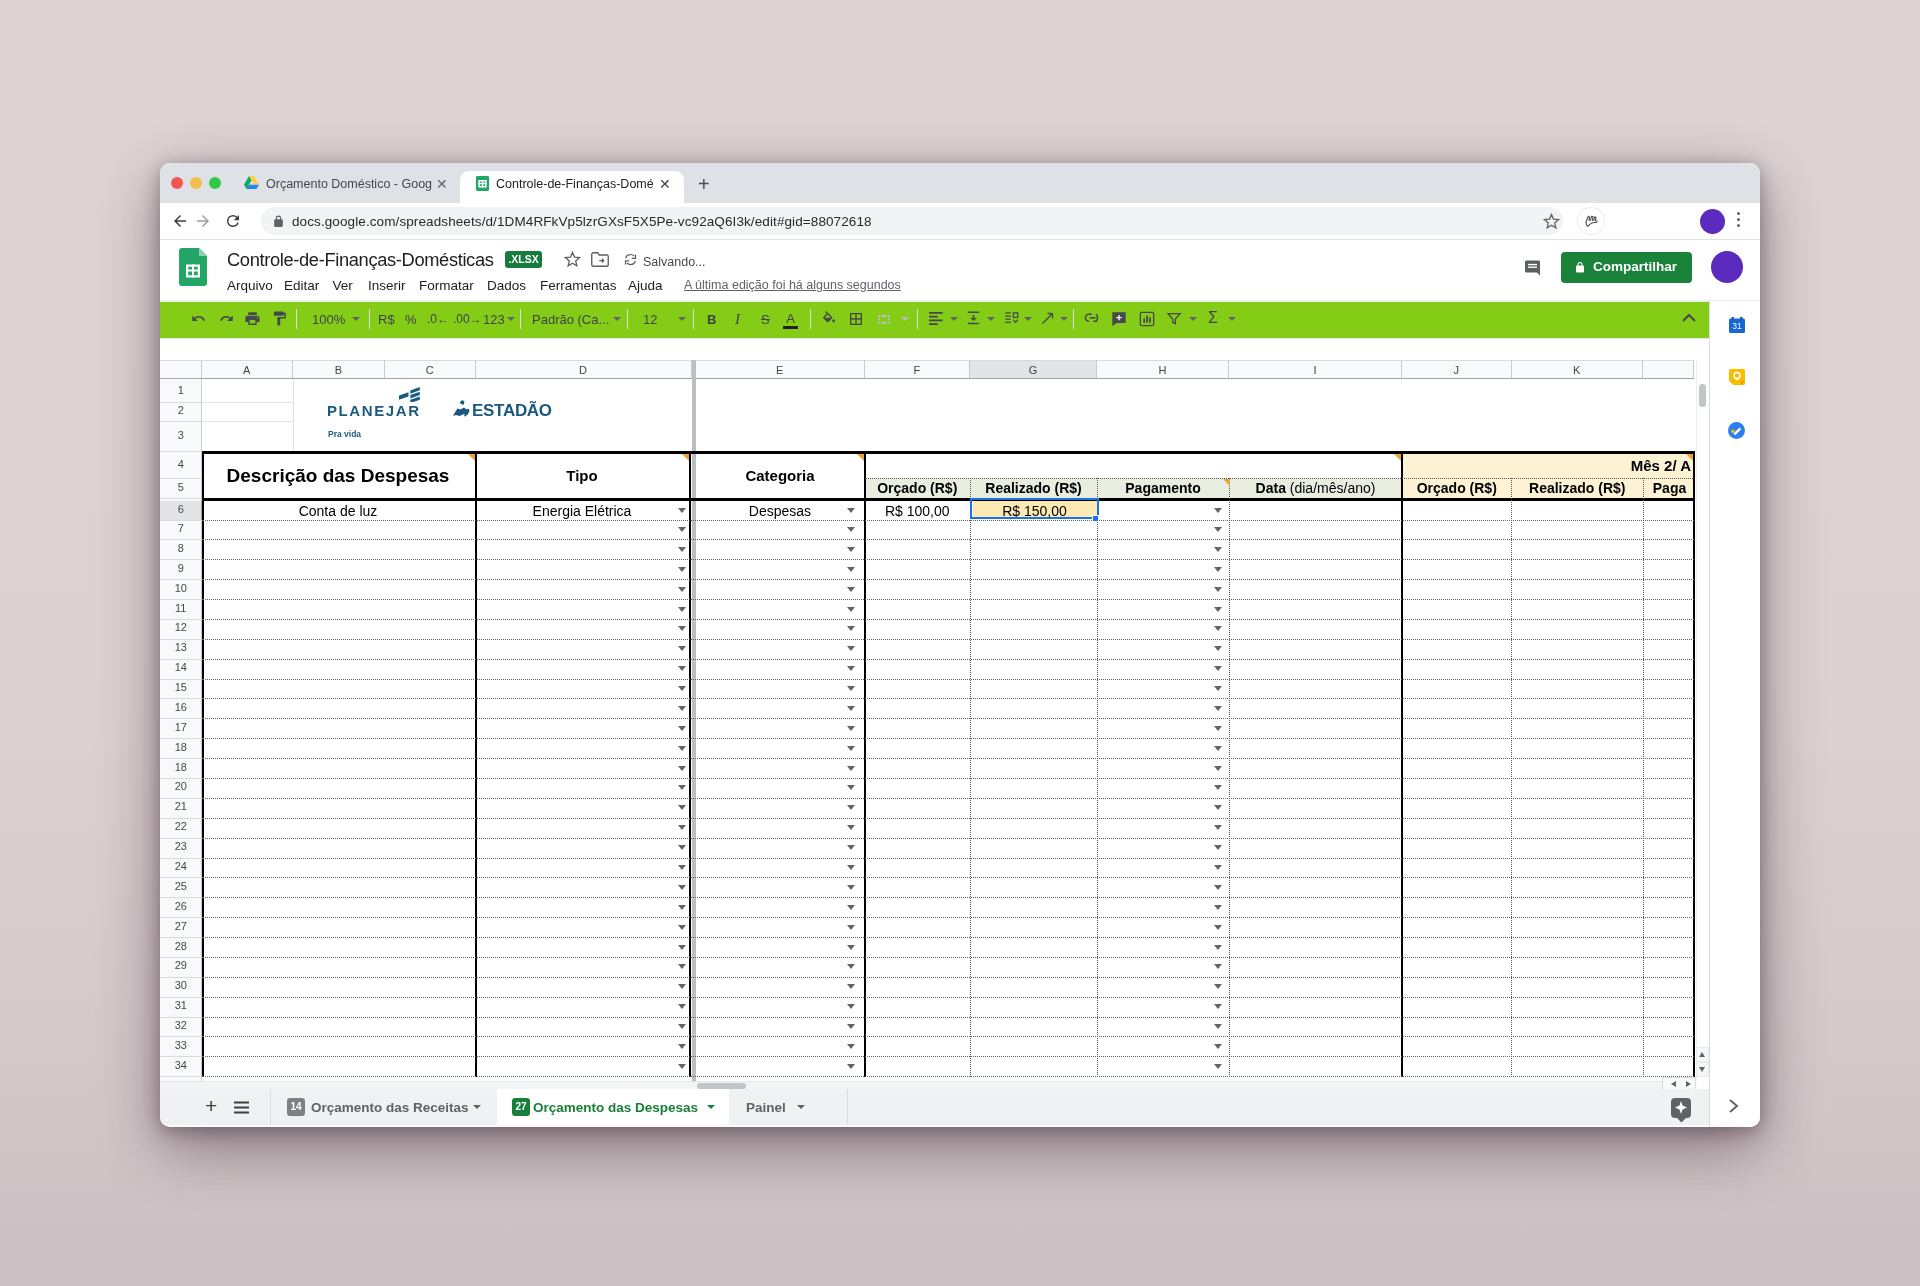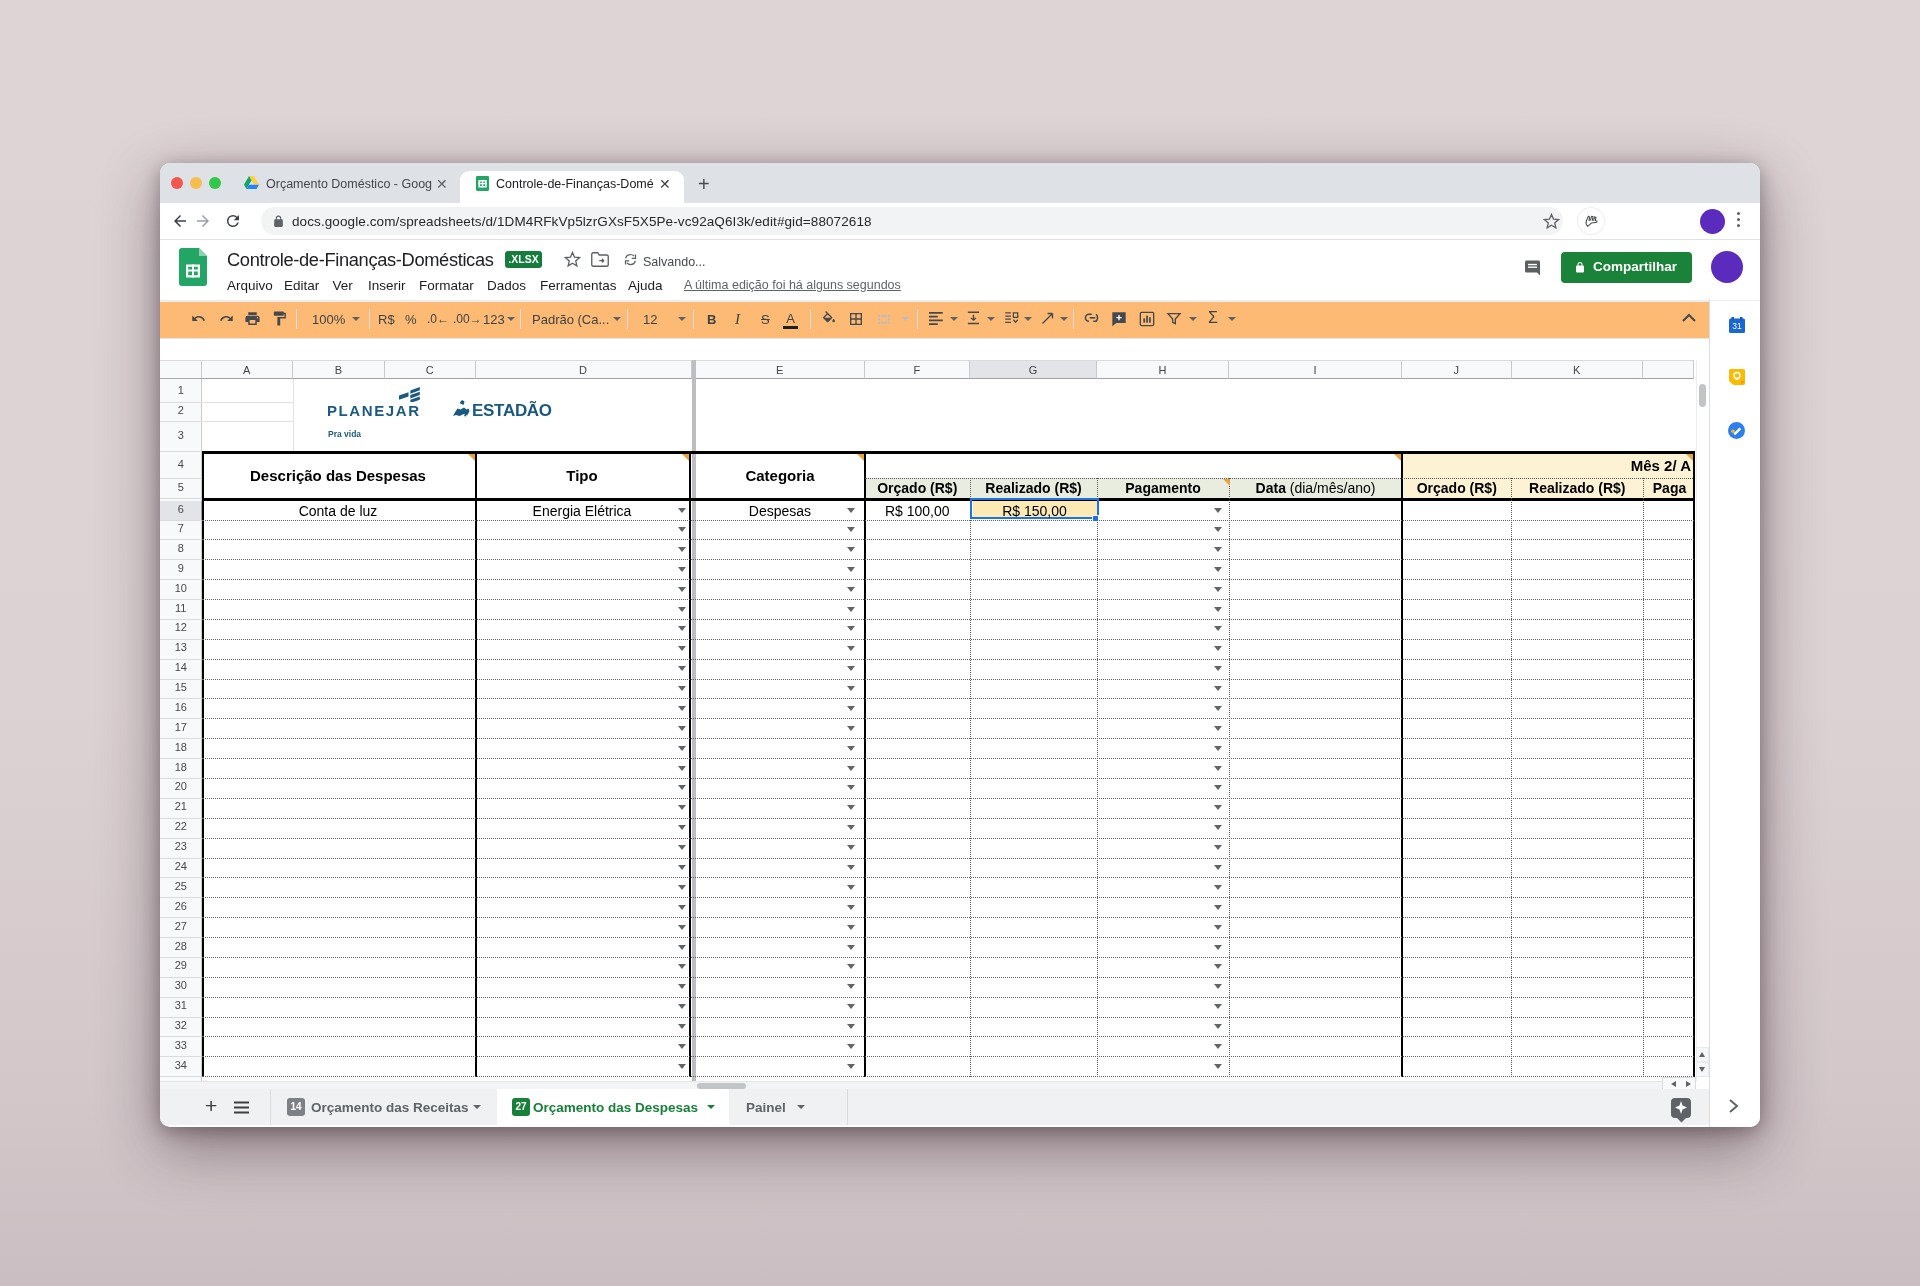--- a/index.html
+++ b/index.html
@@ -9,21 +9,21 @@
   box-shadow:0 20px 60px rgba(40,20,30,.45), 0 4px 18px rgba(40,20,30,.35); }
 #win > *, #win > * > * { position:absolute; }
 .txt { white-space:nowrap; }
 #tabstrip { left:0; top:0; width:1600px; height:40px; background:#dee1e6; }
 .light { width:12px; height:12px; border-radius:50%; top:14px; }
 .tabtxt { font-size:12.5px; color:#45474d; top:14px; overflow:hidden; white-space:nowrap; }
 .tabx { font-size:14px; color:#5f6368; top:13px; }
 #addr { left:0; top:40px; width:1600px; height:37px; background:#fff;
   border-bottom:1px solid #dfe1e5; }
 .menu { font-size:13.5px; color:#1c1d1f; top:37.5px; }
-#toolbar { left:0; top:137.5px; width:1600px; height:38px; background:#fdba74;
+#toolbar { left:0; top:137.5px; width:1600px; height:38px; background:#84cc16;
   border-top:1px solid #eceef0; border-bottom:1px solid #e4e6e8; }
 .tbt { color:#3f4346; font-size:13px; top:10px; }
 .tsep { width:1px; height:20px; background:#dadce0; top:7px; }
 .car { width:0; height:0; border-left:4px solid transparent; border-right:4px solid transparent;
   border-top:4px solid #5f6368; top:15px; }
 #fbar { left:0; top:175.5px; width:1600px; height:21.5px; background:#fff;
   border-bottom:1px solid #d9dbdf; }
 #grid { left:0; top:197px; width:1536px; height:721px; background:#fff; overflow:hidden; }
 #grid * { position:absolute; }
 #grid span { position:static !important; }
@@ -364,21 +364,21 @@
 <div class="dotl" style="top:557.1px"></div>
 <div class="dotl" style="top:577.0px"></div>
 <div class="dotl" style="top:596.9px"></div>
 <div class="dotl" style="top:616.7px"></div>
 <div class="dotl" style="top:636.6px"></div>
 <div class="dotl" style="top:656.5px"></div>
 <div class="dotl" style="top:676.4px"></div>
 <div class="dotl" style="top:696.3px"></div>
 <div class="dotl" style="top:716.1px"></div>
 
-    <div class="hcell" style="left:41.5px;top:93.5px;width:273px;height:44.5px;line-height:44.5px;font-size:15px">Descrição das Despesas</div>
+    <div class="hcell" style="left:41.5px;top:93.5px;width:273px;height:44.5px;line-height:44.5px;font-size:19px">Descrição das Despesas</div>
     <div class="hcell" style="left:314.5px;top:93.5px;width:215px;height:44.5px;line-height:44.5px;font-size:15px">Tipo</div>
     <div class="hcell" style="left:536px;top:93.5px;width:168px;height:44.5px;line-height:44.5px;font-size:15px">Categoria</div>
     <div class="hcell txt" style="left:1242px;top:93.5px;width:289px;height:24.5px;line-height:24.5px;font-size:15px;text-align:right">Mês 2/ A</div>
     <div class="hcell" style="left:704.5px;top:118px;width:105.5px;height:20px;line-height:20px;font-size:14px">Orçado (R$)</div>
     <div class="hcell" style="left:810px;top:118px;width:127px;height:20px;line-height:20px;font-size:14px">Realizado (R$)</div>
     <div class="hcell" style="left:937px;top:118px;width:132px;height:20px;line-height:20px;font-size:14px">Pagamento</div>
     <div class="hcell" style="left:1069px;top:118px;width:173px;height:20px;line-height:20px;font-size:14px">Data&nbsp;<span style="font-weight:normal">(dia/mês/ano)</span></div>
     <div class="hcell" style="left:1242px;top:118px;width:109.5px;height:20px;line-height:20px;font-size:14px">Orçado (R$)</div>
     <div class="hcell" style="left:1351.5px;top:118px;width:131.5px;height:20px;line-height:20px;font-size:14px">Realizado (R$)</div>
     <div class="hcell txt" style="left:1488px;top:118px;width:43px;height:20px;line-height:20px;font-size:14px;text-align:center">Paga</div>

